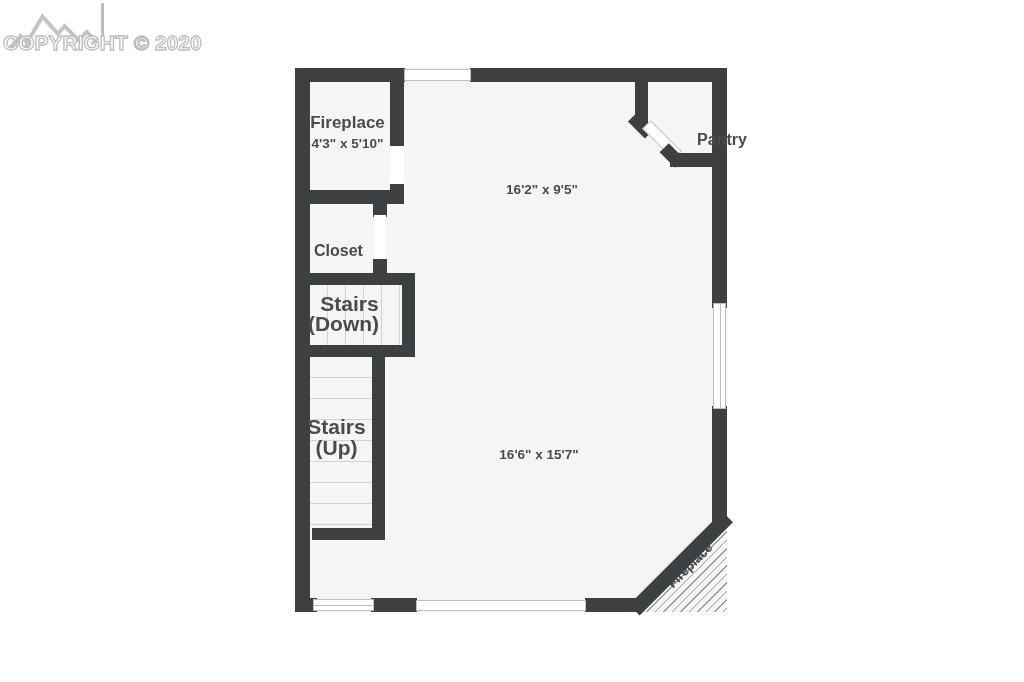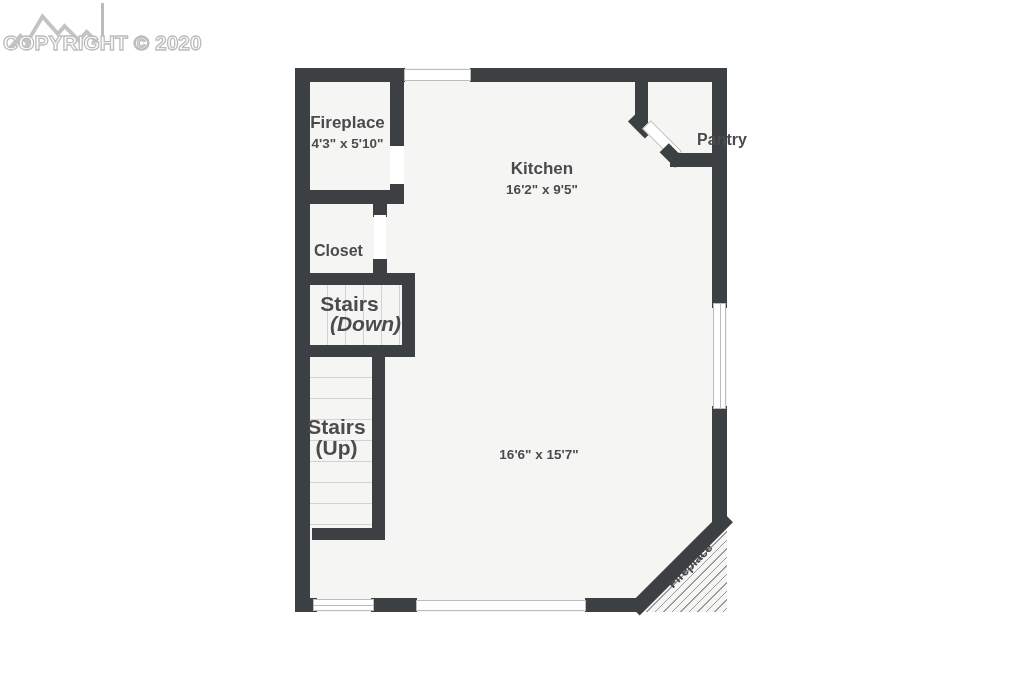--- a/index.html
+++ b/index.html
@@ -118,29 +118,28 @@
   <div class="w rot45" style="left:661px;top:149px;width:22px;height:13px;"></div>
   <div class="w" style="left:670px;top:153px;width:43px;height:14px;"></div>
 
   <div class="fp-hatch"></div>
   <div class="w rotm45" style="left:615px;top:556px;width:132px;height:15px;"></div>
   <div class="fp-label">Fireplace</div>
 
   <div class="lbl name" style="left:295px;top:113px;width:105px;">Fireplace</div>
   <div class="lbl dims" style="left:295px;top:136px;width:105px;">4'3" x 5'10"</div>
 
-  <div class="lbl name" style="left:462px;top:159px;width:160px;">Kitchen</div>
   <div class="lbl dims" style="left:462px;top:182px;width:160px;">16'2" x 9'5"</div>
 
   <div class="lbl small-name" style="left:672px;top:103px;width:100px;margin-top:28px;">Pantry</div>
 
   <div class="lbl small-name" style="left:296px;top:226px;width:85px;margin-top:16px;">Closet</div>
 
   <div class="lbl stairs-name" style="left:302px;top:292px;width:95px;">Stairs</div>
-  <div class="lbl stairs-name" style="left:318px;top:312px;width:95px;font-style:italic;">(Down)</div>
+  <div class="lbl stairs-name" style="left:296px;top:312px;width:95px;">(Down)</div>
 
   <div class="lbl stairs-name" style="left:289px;top:415px;width:95px;">Stairs</div>
   <div class="lbl stairs-name" style="left:289px;top:436px;width:95px;">(Up)</div>
 
   <div class="lbl dims" style="left:439px;top:447px;width:200px;">16'6" x 15'7"</div>
 
   <div class="floor-tag">Floor 2</div>
 
 </div>
 

